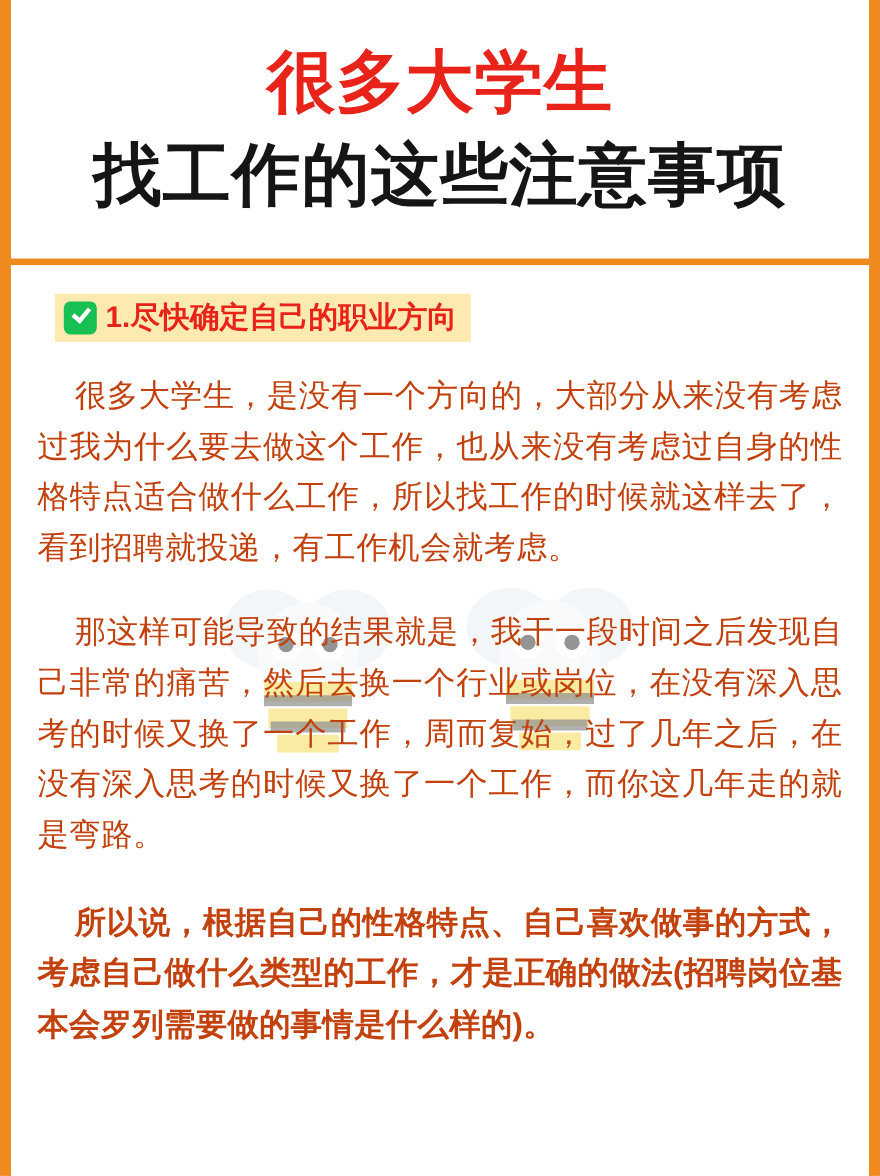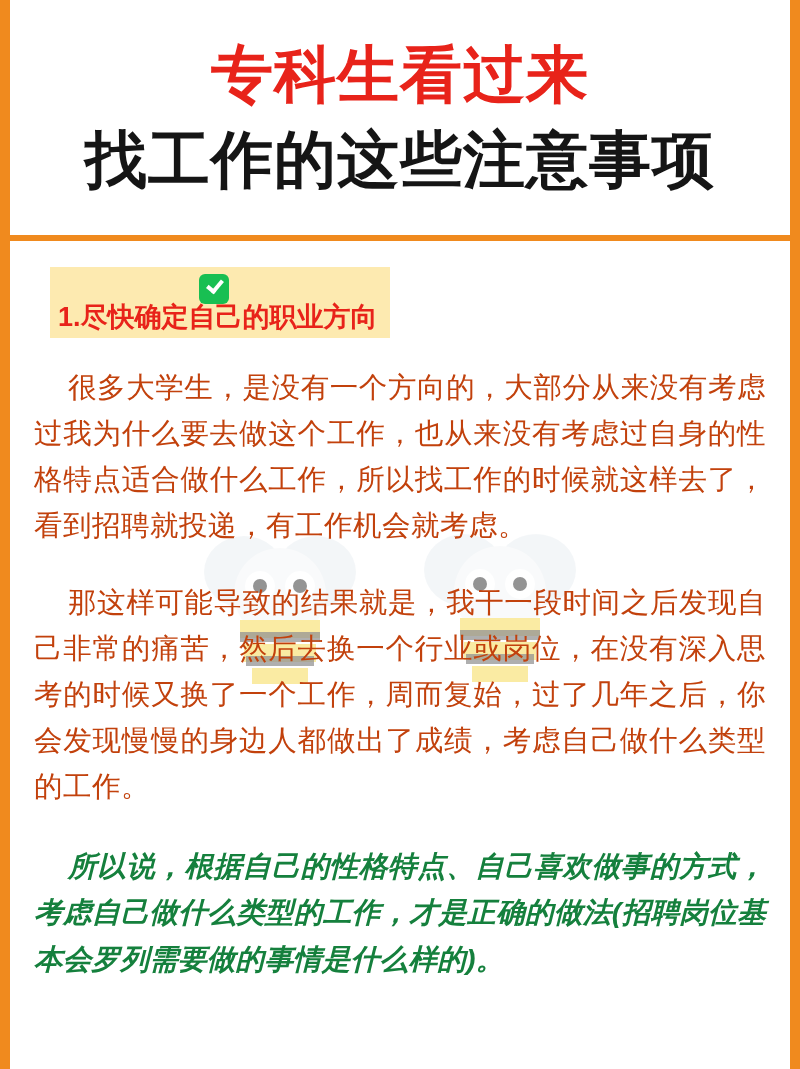--- a/index.html
+++ b/index.html
@@ -63,21 +63,20 @@
     margin: 22px 0 0 0;
   }
 
   
   .section-heading {
     margin: 26px 20px 0 20px;
     display: inline-flex;
     align-items: center;
     background: #fdeab0;
     padding: 7px 12px 7px 8px;
-    flex-direction: column;
   }
   .heading-wrap {
     padding: 0 20px;
   }
   .check-icon {
     width: 30px;
     height: 30px;
     background: #18bf52;
     border-radius: 6px;
     position: relative;
@@ -110,25 +109,24 @@
     margin: 26px 24px 0 24px;
     font-size: 28.5px;
     line-height: 1.62;
     color: #c2410c;
     text-align: justify;
     letter-spacing: 0.5px;
   }
   .body-text.indent { text-indent: 34px; }
   .body-text.gap { margin-top: 30px; }
   .body-text.emphasis {
-    color: #15803d;
+    color: #c2410c;
     font-weight: bold;
     margin-top: 34px;
     letter-spacing: 0.3px;
-    font-style: italic;
   }
 
   
   .watermark {
     position: absolute;
     z-index: 1;
     opacity: 0.5;
     pointer-events: none;
   }
   .bee-a { left: 180px; top: 520px; }
@@ -136,21 +134,21 @@
 </style>
 </head>
 <body>
 
 <div class="rail left"></div>
 <div class="rail right"></div>
 
 <div class="page">
 
   <div class="header">
-    <div class="title-line-1">专科生看过来</div>
+    <div class="title-line-1">很多大学生</div>
     <div class="title-line-2">找工作的这些注意事项</div>
   </div>
   <div class="header-divider"></div>
 
   <div class="heading-wrap">
     <div class="section-heading">
       <span class="check-icon"></span>
       <span class="section-heading-text">1.尽快确定自己的职业方向</span>
     </div>
   </div>
@@ -183,17 +181,17 @@
       <path d="M50 100 h80 v18 h-80 z" fill="#f6d84a"></path>
       <path d="M54 124 h72 v18 h-72 z" fill="#f6d84a"></path>
       <path d="M62 148 h56 v16 h-56 z" fill="#f6d84a"></path>
       <path d="M50 112 h80 v10 h-80 z" fill="#2b2b2b" opacity="0.75"></path>
       <path d="M56 136 h68 v10 h-68 z" fill="#2b2b2b" opacity="0.75"></path>
     </svg>
   </div>
 
   <div class="body-text indent">很多大学生，是没有一个方向的，大部分从来没有考虑过我为什么要去做这个工作，也从来没有考虑过自身的性格特点适合做什么工作，所以找工作的时候就这样去了，看到招聘就投递，有工作机会就考虑。</div>
 
-  <div class="body-text indent gap">那这样可能导致的结果就是，我干一段时间之后发现自己非常的痛苦，然后去换一个行业或岗位，在没有深入思考的时候又换了一个工作，周而复始，过了几年之后，你会发现慢慢的身边人都做出了成绩，考虑自己做什么类型的工作。</div>
+  <div class="body-text indent gap">那这样可能导致的结果就是，我干一段时间之后发现自己非常的痛苦，然后去换一个行业或岗位，在没有深入思考的时候又换了一个工作，周而复始，过了几年之后，在没有深入思考的时候又换了一个工作，而你这几年走的就是弯路。</div>
 
   <div class="body-text indent emphasis">所以说，根据自己的性格特点、自己喜欢做事的方式，考虑自己做什么类型的工作，才是正确的做法(招聘岗位基本会罗列需要做的事情是什么样的)。</div>
 
 </div>
 
 </body></html>

